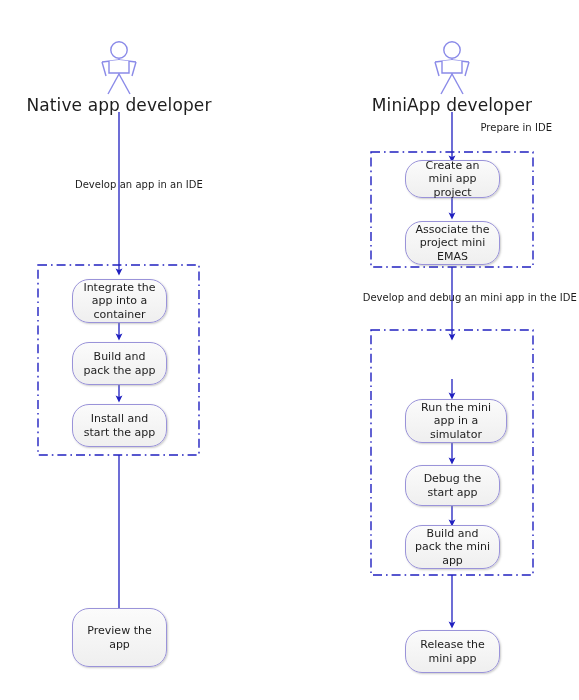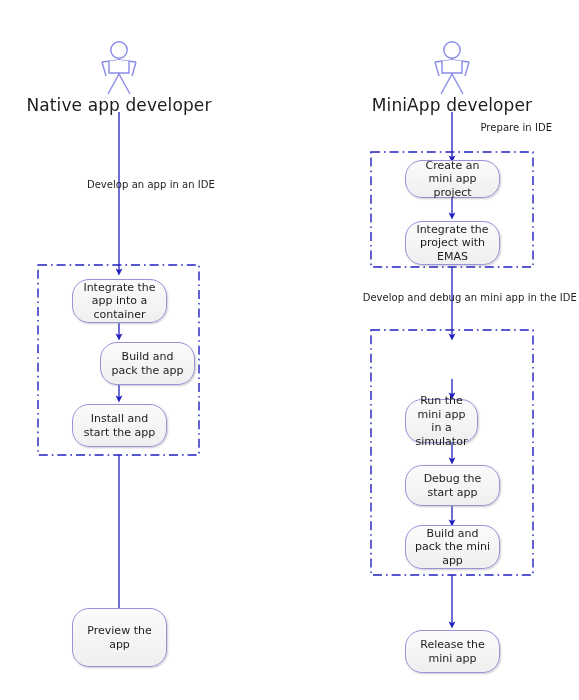--- a/index.html
+++ b/index.html
@@ -119,27 +119,27 @@
       <path d="M6,22 L10,36" fill="none" stroke="#8a8ae8" stroke-width="1.4"></path>
       <path d="M40,22 L36,36" fill="none" stroke="#8a8ae8" stroke-width="1.4"></path>
       <path d="M23,34 L12,54" fill="none" stroke="#8a8ae8" stroke-width="1.4"></path>
       <path d="M23,34 L34,54" fill="none" stroke="#8a8ae8" stroke-width="1.4"></path>
       <path d="M13,21 L13,33 L33,33 L33,21 L23,20 Z" fill="#ffffff" stroke="none"></path>
       <path d="M13,21 L13,33 L33,33 L33,21" fill="none" stroke="#8a8ae8" stroke-width="1.4"></path>
     </svg>
   </div>
   <div class="actor-label" style="left:19px; top:95px; width:200px;">Native app developer</div>
 
-  <div class="edge-label" style="left:15px; top:179px; width:200px;">Develop an app in an IDE</div>
+  <div class="edge-label" style="left:3px; top:179px; width:200px;">Develop an app in an IDE</div>
 
   <div class="node" style="left:72px; top:279px; width:95px; height:44px;">
     <span class="node-text">Integrate the app into a container</span>
   </div>
 
-  <div class="node" style="left:72px; top:342px; width:95px; height:43px;margin-left:28px;">
+  <div class="node" style="left:72px; top:342px; width:95px; height:43px;">
     <span class="node-text">Build and pack the app</span>
   </div>
 
   <div class="node" style="left:72px; top:404px; width:95px; height:43px;">
     <span class="node-text">Install and start the app</span>
   </div>
 
   <div class="node" style="left:72px; top:608px; width:95px; height:59px;">
     <span class="node-text">Preview the app</span>
   </div>
@@ -159,27 +159,27 @@
   </div>
   <div class="actor-label" style="left:352px; top:95px; width:200px;">MiniApp developer</div>
 
   <div class="edge-label" style="left:352px; top:122px; width:200px;">Prepare in IDE</div>
 
   <div class="node" style="left:405px; top:160px; width:95px; height:38px;">
     <span class="node-text">Create an mini app project</span>
   </div>
 
   <div class="node" style="left:405px; top:221px; width:95px; height:44px;">
-    <span class="node-text">Integrate the project with EMAS</span>
+    <span class="node-text">Associate the project mini EMAS</span>
   </div>
 
   <div class="edge-label" style="left:327px; top:292px; width:250px;">Develop and debug an mini app in the IDE</div>
 
 
-  <div class="node" style="left:405px; top:399px; width:73px; height:44px;">
+  <div class="node" style="left:405px; top:399px; width:102px; height:44px;">
     <span class="node-text">Run the mini app in a simulator</span>
   </div>
 
   <div class="node" style="left:405px; top:465px; width:95px; height:41px;">
     <span class="node-text">Debug the start app</span>
   </div>
 
   <div class="node" style="left:405px; top:525px; width:95px; height:44px;">
     <span class="node-text">Build and pack the mini app</span>
   </div>

